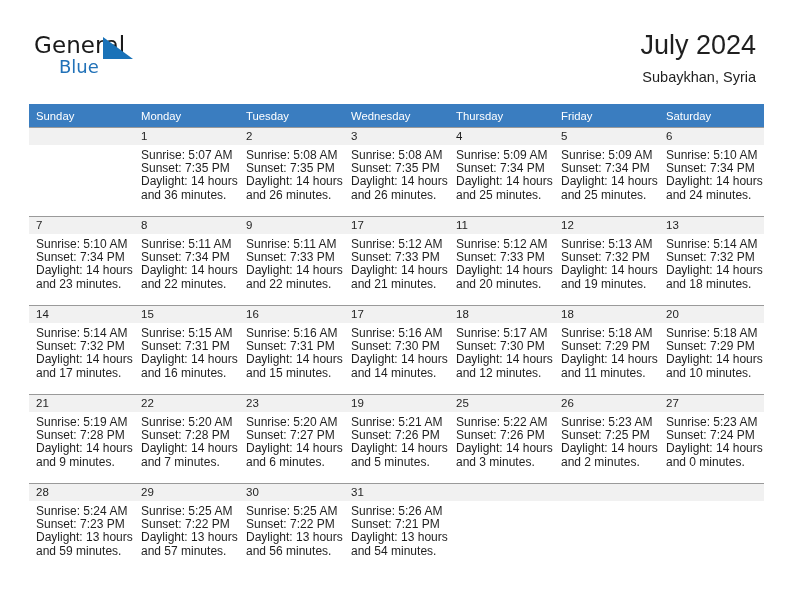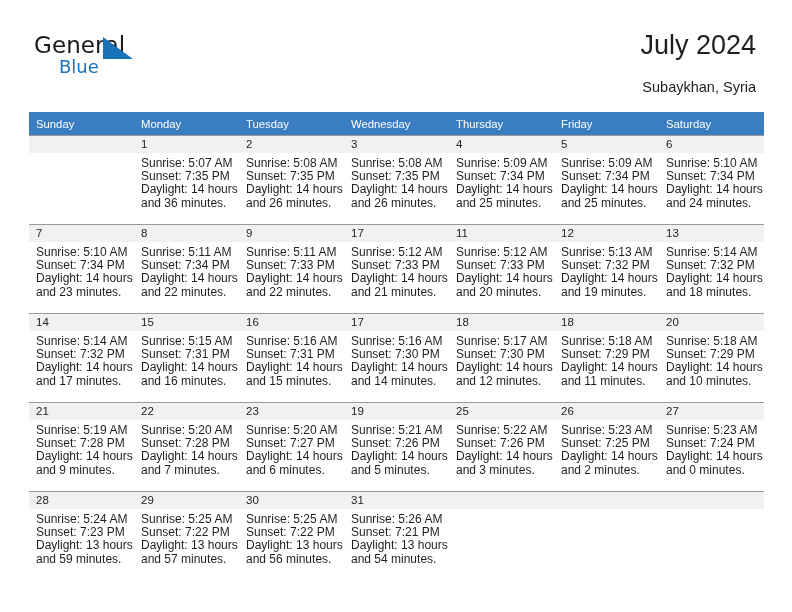--- a/index.html
+++ b/index.html
@@ -74,32 +74,31 @@
     color: #1f1f1f;
     font-weight: 400;
     line-height: 34px;
     white-space: nowrap;
   }
   .cal-subtitle {
     font-size: 14.5px;
     color: #1f1f1f;
     font-weight: 400;
     line-height: 20px;
-    margin-top: 15px;
+    margin-top: 5px;
     white-space: nowrap;
   }
   
   .calendar {
     position: absolute;
     left: 29px;
     top: 104px;
     width: 735px;
     border-collapse: collapse;
     table-layout: fixed;
-    margin-top: 8px;
   }
   .calendar th {
     background: #3a7dc0;
     color: #ffffff;
     font-size: 11.3px;
     font-weight: 400;
     text-align: left;
     padding: 5px 0 5px 7px;
     height: 13px;
     border: none;

